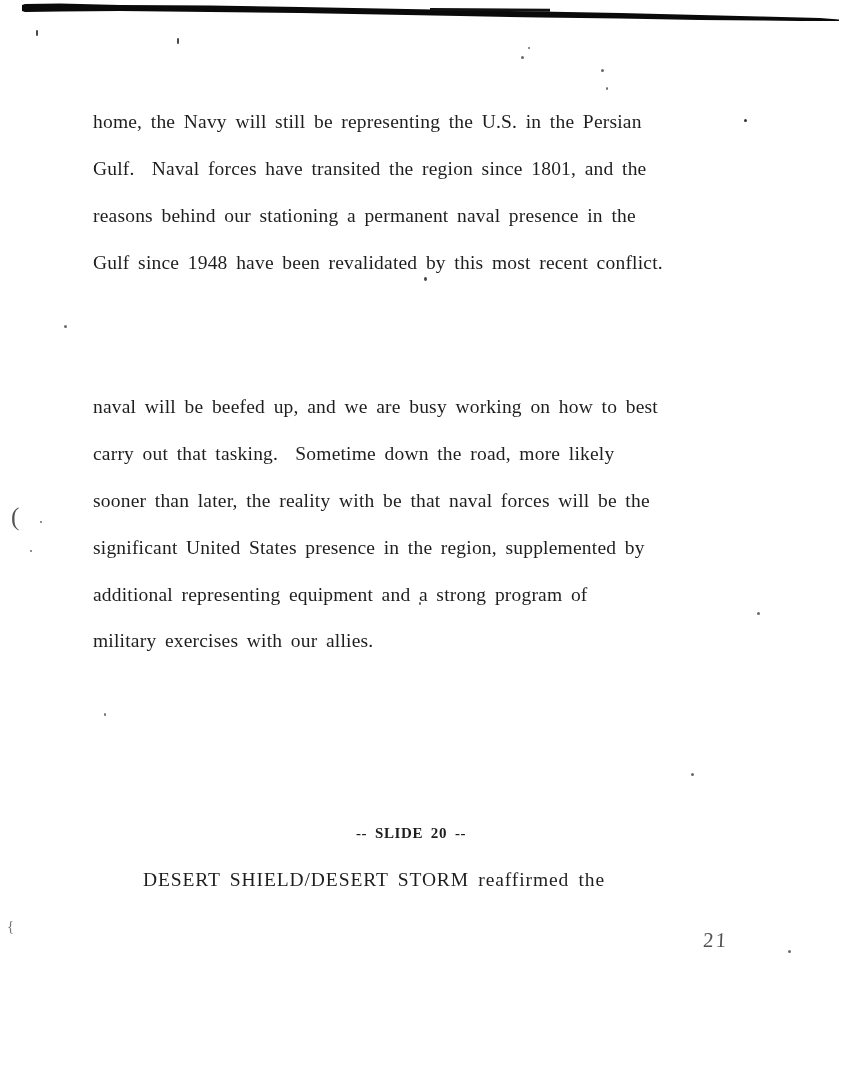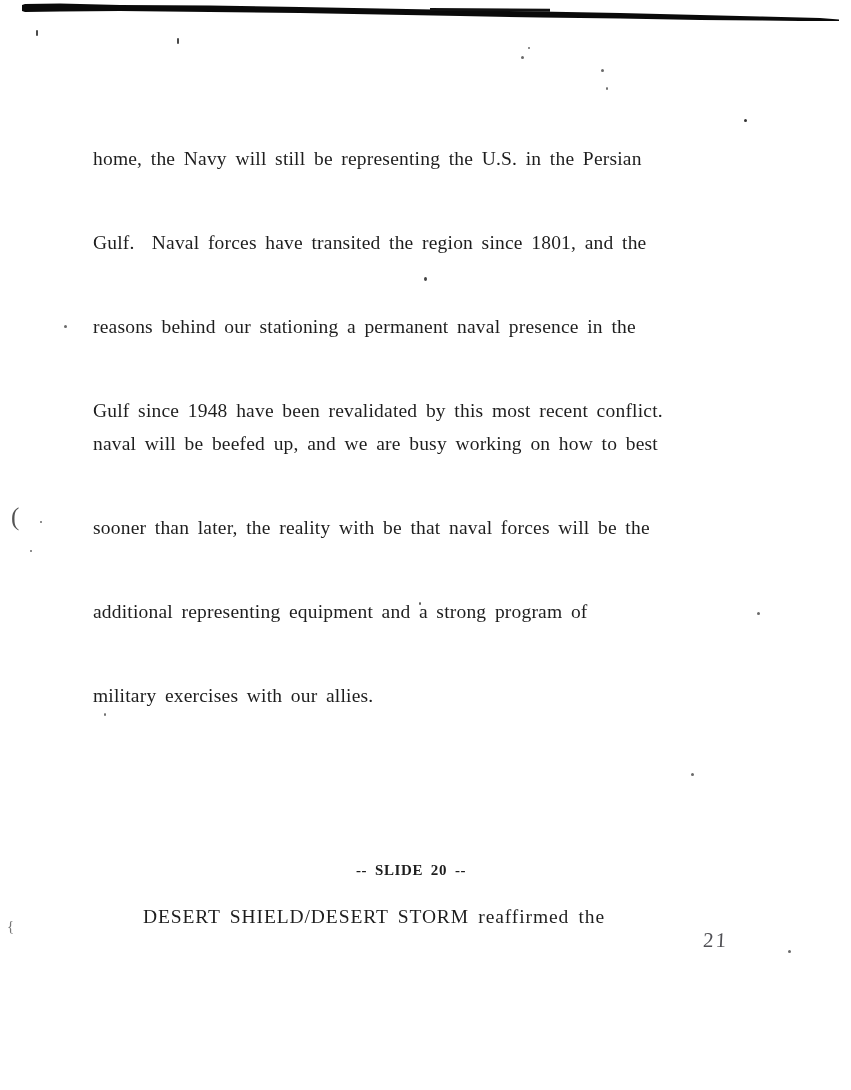--- a/index.html
+++ b/index.html
@@ -28,21 +28,20 @@
     position: absolute;
     left: 93px;
   }
   .line {
     white-space: pre;
     height: 46.9px;
     line-height: 31px;
     font-size: 19.5px;
     word-spacing: 3.5px;
     letter-spacing: 0.2px;
-    margin-top: 37px;
   }
   .indent {
     text-indent: 50px;
   }
   #para1 { top: 106px; }
   #para2 { top: 391px; }
   #lessons-line { top: 769px; }
   #slide-heading {
     top: 818px;
     width: 636px;
@@ -111,21 +110,23 @@
 
   <div class="para" id="para1">
     <div class="line">home, the Navy will still be representing the U.S. in the Persian</div>
     <div class="line">Gulf.  Naval forces have transited the region since 1801, and the</div>
     <div class="line">reasons behind our stationing a permanent naval presence in the</div>
     <div class="line">Gulf since 1948 have been revalidated by this most recent conflict.</div>
   </div>
 
   <div class="para" id="para2">
     <div class="line">naval will be beefed up, and we are busy working on how to best</div>
+    <div class="line">carry out that tasking.  Sometime down the road, more likely</div>
     <div class="line">sooner than later, the reality with be that naval forces will be the</div>
+    <div class="line">significant United States presence in the region, supplemented by</div>
     <div class="line">additional representing equipment and a strong program of</div>
     <div class="line">military exercises with our allies.</div>
   </div>
 
 
   <div class="para" id="slide-heading">
     <div class="line">-- SLIDE 20 --</div>
   </div>
 
   <div class="para" id="para3">

